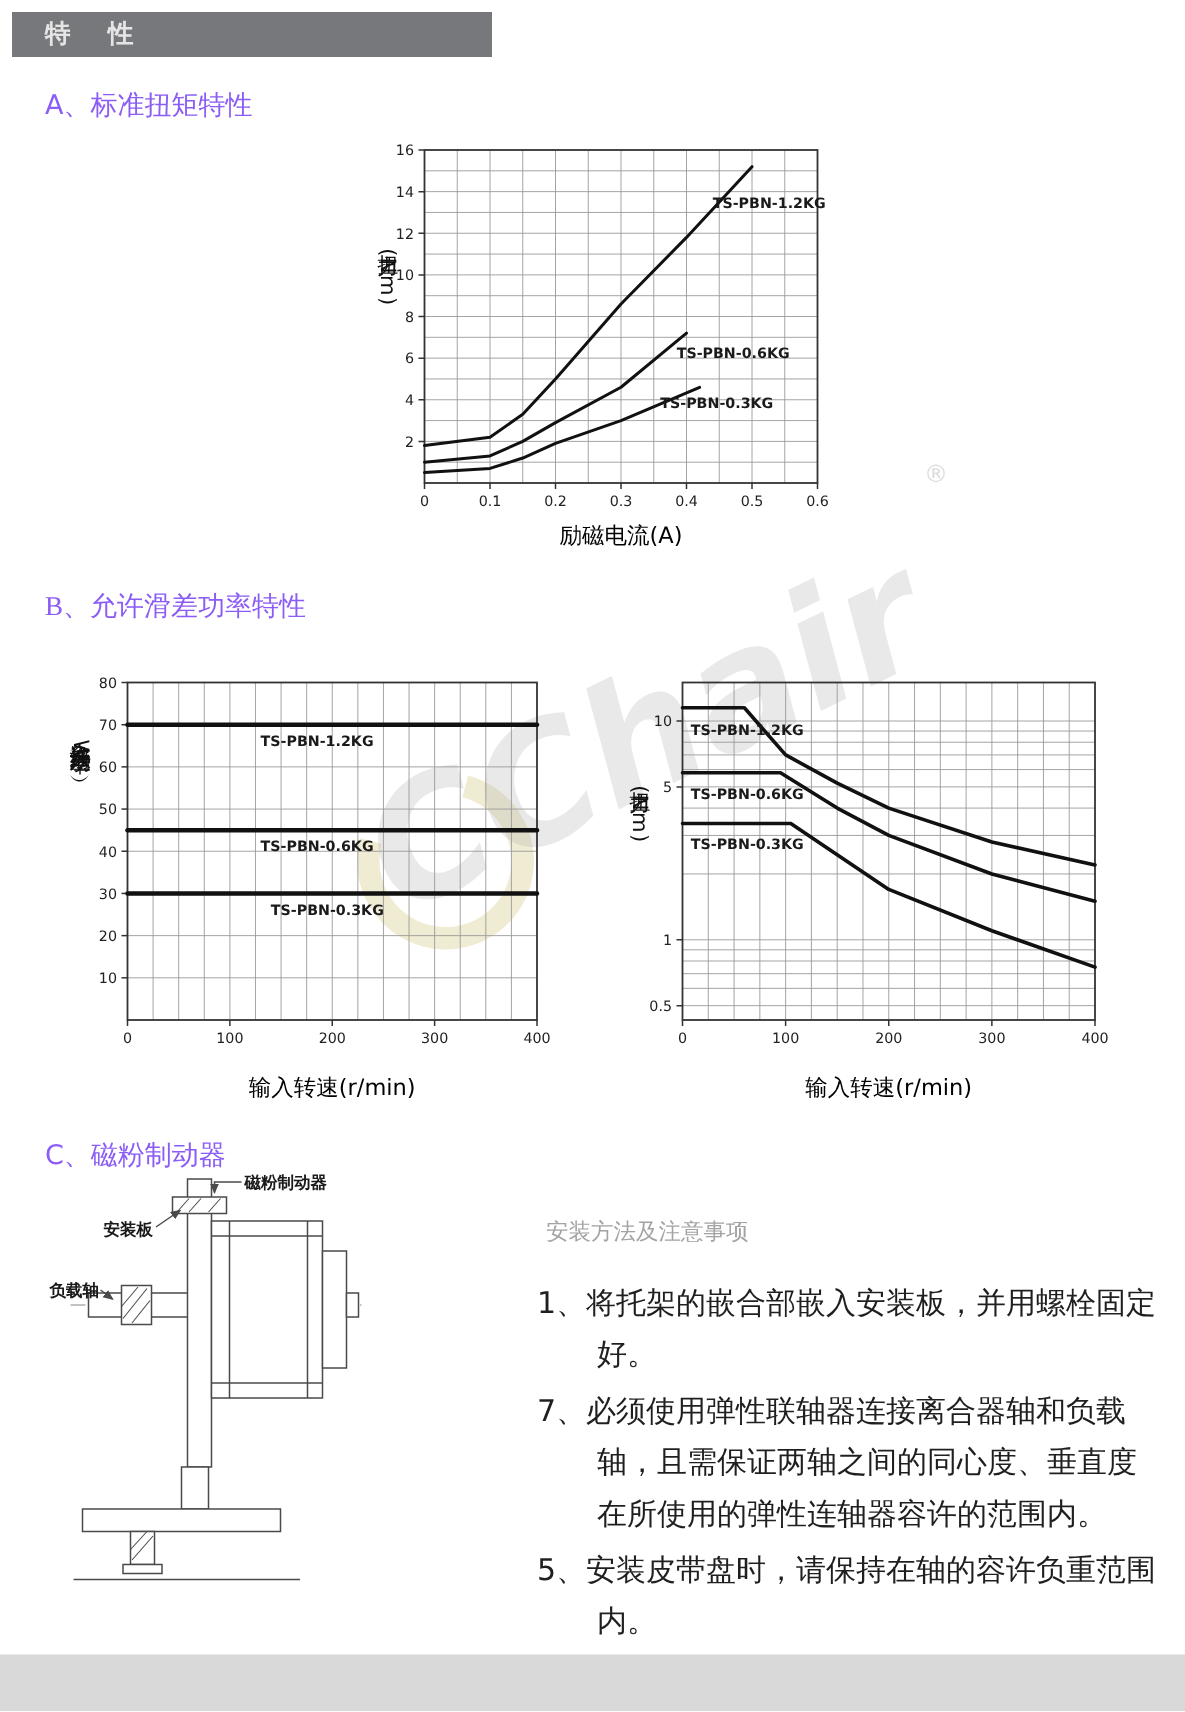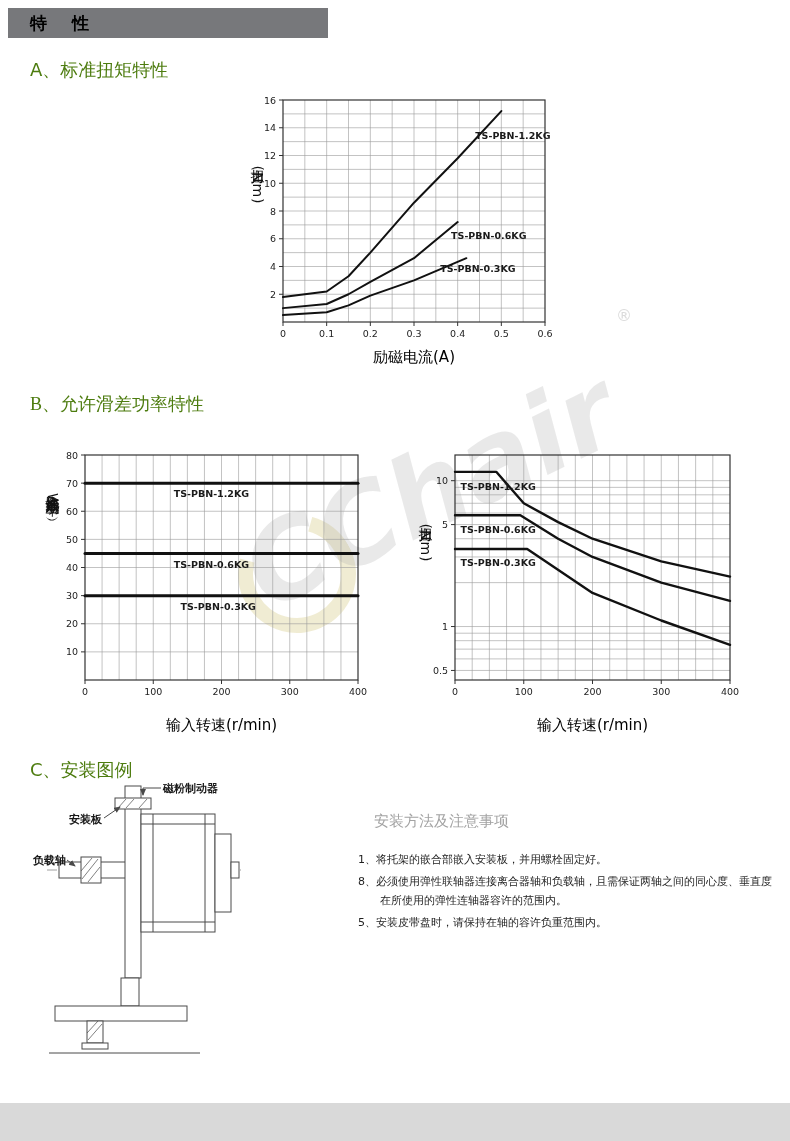--- a/index.html
+++ b/index.html
@@ -1,25 +1,25 @@
 <!DOCTYPE html>
 <html><head>
 <meta charset="utf-8">
 <style>
   *{margin:0;padding:0;box-sizing:border-box;}
   html,body{background:#ffffff;}
   body{font-family:"DejaVu Sans","Liberation Sans",sans-serif;}
   .page{position:relative;width:790px;height:1141px;background:#ffffff;overflow:hidden;}
 
   .header-bar{position:absolute;left:8px;top:8px;width:320px;height:30px;background:#77787b;
-    color:#000000;font-size:17px;font-weight:bold;line-height:30px;padding-left:22px;
+    color:#e5e5e5;font-size:17px;font-weight:bold;line-height:30px;padding-left:22px;
     letter-spacing:4px;z-index:3;}
   .footer-bar{position:absolute;left:0;top:1103px;width:790px;height:38px;background:#d9d9d9;z-index:2;}
 
-  .section-heading{position:absolute;font-size:18px;color:#4d7c0f;z-index:3;}
+  .section-heading{position:absolute;font-size:18px;color:#8b5cf6;z-index:3;}
   #headA{left:30px;top:58px;}
   #headB{left:30px;top:392px;font-family:Liberation Serif, serif;}
   #headC{left:30px;top:758px;}
 
   .chart{position:absolute;z-index:3;}
   #chartA{left:237px;top:92px;width:330px;height:300px;}
   #chartB1{left:28px;top:440px;width:365px;height:312px;}
   #chartB2{left:405px;top:440px;width:360px;height:312px;}
   .chart svg{position:absolute;left:0;top:0;}
   .xlabel{position:absolute;text-align:center;font-size:15px;color:#000000;}
@@ -27,22 +27,22 @@
   #chartB1 .xlabel{left:57px;top:276px;width:273px;}
   #chartB2 .xlabel{left:50px;top:276px;width:275px;}
   .ylabel{position:absolute;writing-mode:vertical-rl;text-orientation:mixed;font-size:14px;
     color:#111111;letter-spacing:1px;}
   #chartA .ylabel{left:12px;top:66px;}
   #chartB1 .ylabel{left:16px;top:44px;}
   #chartB2 .ylabel{left:12px;top:76px;}
 
   .diagram{position:absolute;left:25px;top:766px;z-index:3;}
   .notes{position:absolute;left:358px;top:812px;width:416px;z-index:3;}
-  .notes-title{font-size:15px;color:#a3a3a3;margin:0 0 20px 16px;}
-  .note-item{font-size:11px;color:#1f1f1f;line-height:1.72;padding-left:2em;text-indent:-2em;margin-bottom:3px;}
+  .notes-title{font-size:15px;color:#a3a3a3;margin:0 0 20px 6px;}
+  .note-item{font-size:20px;color:#1f1f1f;line-height:1.72;padding-left:2em;text-indent:-2em;margin-bottom:3px;}
 
   .watermark{position:absolute;left:0;top:0;width:790px;height:1141px;z-index:1;pointer-events:none;overflow:hidden;}
   .wm-text{position:absolute;left:150px;top:355px;width:560px;height:270px;display:flex;
     align-items:center;justify-content:center;font-size:108px;font-style:italic;font-weight:bold;
     color:rgba(176,176,176,0.28);transform:rotate(-26deg);white-space:nowrap;}
   .wm-ring{position:absolute;left:238px;top:515px;width:118px;height:118px;
     border:15px solid rgba(209,196,122,0.33);border-radius:50%;border-top-color:transparent;
     transform:rotate(-30deg);}
   .wm-r{position:absolute;left:616px;top:306px;font-size:16px;color:rgba(176,176,176,0.45);}
 </style>
@@ -56,21 +56,21 @@
     <div class="wm-text">CChair</div>
     <div class="wm-r">®</div>
   </div>
 
   <div class="header-bar">
     <span>特　性</span>
   </div>
 
   <div class="section-heading" id="headA">A、标准扭矩特性</div>
   <div class="section-heading" id="headB">B、允许滑差功率特性</div>
-  <div class="section-heading" id="headC">C、安装图例</div>
+  <div class="section-heading" id="headC">C、磁粉制动器</div>
 
   <div class="chart" id="chartA">
     <div class="ylabel">扭力 (Nm)</div>
     <svg width="330" height="250">
         <line x1="67.83333333333334" y1="8" x2="67.83333333333334" y2="230" stroke="#9a9a9a" stroke-width="0.6"></line>
         <line x1="89.66666666666667" y1="8" x2="89.66666666666667" y2="230" stroke="#9a9a9a" stroke-width="0.6"></line>
         <line x1="111.50000000000001" y1="8" x2="111.50000000000001" y2="230" stroke="#9a9a9a" stroke-width="0.6"></line>
         <line x1="133.33333333333334" y1="8" x2="133.33333333333334" y2="230" stroke="#9a9a9a" stroke-width="0.6"></line>
         <line x1="155.16666666666669" y1="8" x2="155.16666666666669" y2="230" stroke="#9a9a9a" stroke-width="0.6"></line>
         <line x1="177.00000000000003" y1="8" x2="177.00000000000003" y2="230" stroke="#9a9a9a" stroke-width="0.6"></line>
@@ -306,19 +306,19 @@
 
       <text x="138" y="26" font-size="11" font-weight="bold" fill="#1a1a1a" font-family="&quot;DejaVu Sans&quot;,sans-serif">磁粉制动器</text>
       <text x="44" y="57" font-size="11" font-weight="bold" fill="#1a1a1a" font-family="&quot;DejaVu Sans&quot;,sans-serif">安装板</text>
       <text x="8" y="98" font-size="11" font-weight="bold" fill="#1a1a1a" font-family="&quot;DejaVu Sans&quot;,sans-serif">负载轴</text>
     </svg>
   </div>
 
   <div class="notes">
     <div class="notes-title">安装方法及注意事项</div>
     <div class="note-item">1、将托架的嵌合部嵌入安装板，并用螺栓固定好。</div>
-    <div class="note-item">8、必须使用弹性联轴器连接离合器轴和负载轴，且需保证两轴之间的同心度、垂直度在所使用的弹性连轴器容许的范围内。</div>
+    <div class="note-item">7、必须使用弹性联轴器连接离合器轴和负载轴，且需保证两轴之间的同心度、垂直度在所使用的弹性连轴器容许的范围内。</div>
     <div class="note-item">5、安装皮带盘时，请保持在轴的容许负重范围内。</div>
   </div>
 
   <div class="footer-bar"></div>
 
 </div>
 
 </body></html>

